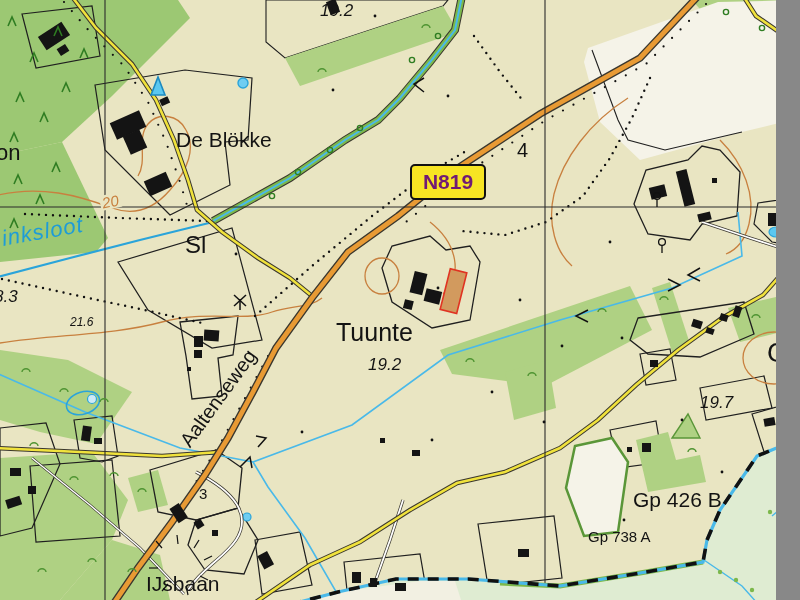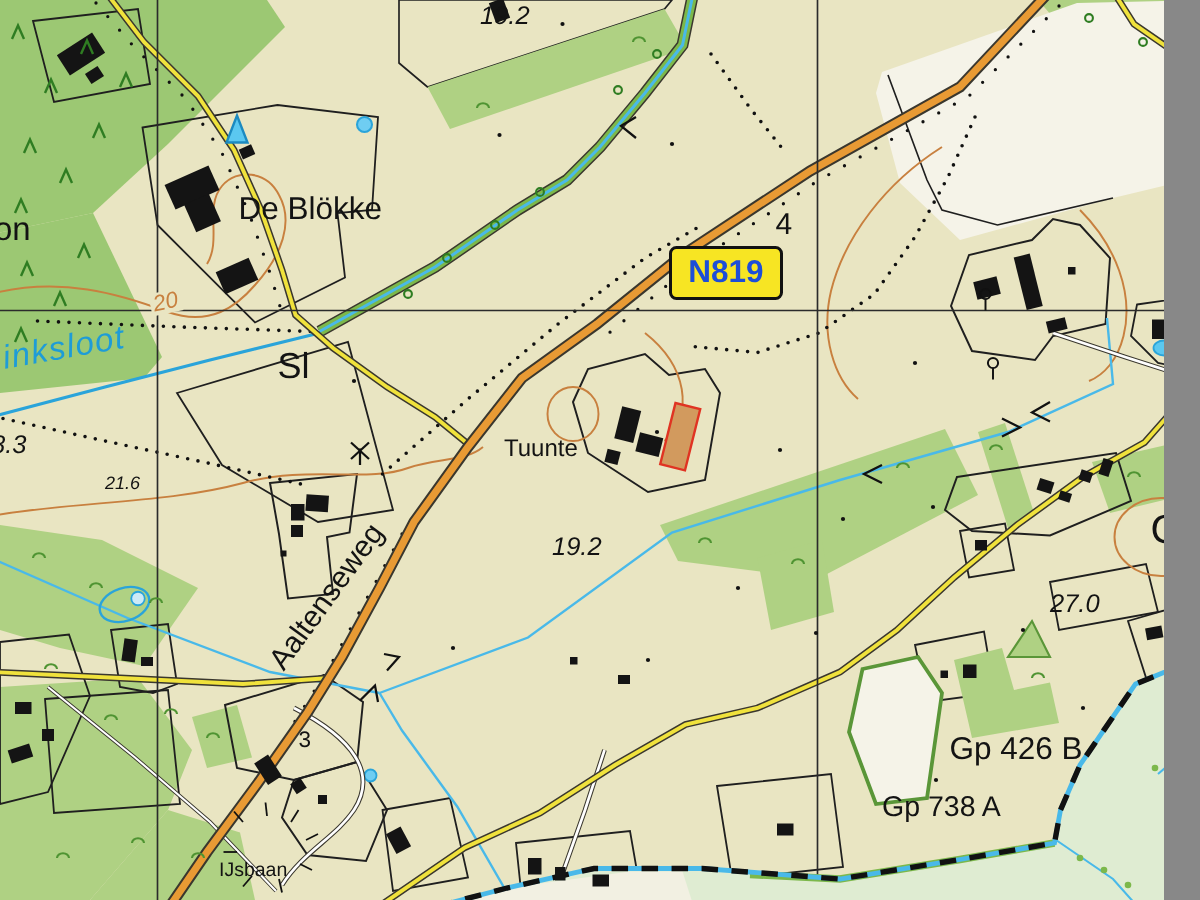--- a/index.html
+++ b/index.html
@@ -26,21 +26,21 @@
   .s-grass{stroke:var(--grass-green);fill:none}
   .s-black{stroke:#111;fill:none}
   
   .lbl{position:absolute;color:var(--label-black);white-space:nowrap;line-height:1;
        font-family:"Liberation Sans",sans-serif;}
   .it{font-style:italic}
   .water-name{color:var(--water-text);font-style:italic;letter-spacing:1px}
   .contour-lbl{color:var(--contour-orange);font-style:italic;background:var(--bg-cream);padding:0 2px}
   .sign{position:absolute;background:var(--sign-yellow);border:2.5px solid #111;
         border-radius:5px;width:72px;height:32px;display:flex;align-items:center;
-        justify-content:center;font-weight:bold;font-size:21px;color:#1d4ed8;margin-left:36px;}
+        justify-content:center;font-weight:bold;font-size:21px;color:#701a75;}
 </style>
 </head>
 <body>
 
 <div class="map-frame">
 <svg width="800" height="600" viewBox="0 0 800 600">
 
   <rect class="f-cream" x="0" y="0" width="800" height="600"></rect>
 
   <g>
@@ -343,32 +343,32 @@
           <line x1="204" y1="560" x2="212" y2="556"></line>
       <line x1="200" y1="576" x2="208" y2="580"></line>
           <line x1="186" y1="586" x2="188" y2="595"></line>
       <line x1="168" y1="584" x2="162" y2="591"></line>
           <line x1="158" y1="568" x2="149" y2="568"></line>
     </g>
   </g>
 </svg>
 
 <div class="lbl it" style="left:320px;top:2px;font-size:17px">19.2</div>
-<div class="lbl" style="left:159px;top:129px;font-size:21px">De Blökke</div>
+<div class="lbl" style="left:176px;top:129px;font-size:21px">De Blökke</div>
 <div class="sign" style="left:410px;top:164px">N819</div>
 <div class="lbl" style="left:517px;top:140px;font-size:20px">4</div>
 <div class="lbl" style="left:-4px;top:142px;font-size:22px">on</div>
 <div class="lbl water-name" style="left:2px;top:228px;font-size:22px;transform:rotate(-10deg);transform-origin:left center">inksloot</div>
 <div class="lbl" style="left:185px;top:233px;font-size:24px">Sl</div>
 <div class="lbl it" style="left:-6px;top:288px;font-size:17px">8.3</div>
 <div class="lbl contour-lbl" style="left:100px;top:194px;font-size:15px;transform:rotate(-12deg)">20</div>
 <div class="lbl it" style="left:70px;top:316px;font-size:12px">21.6</div>
-<div class="lbl" style="left:336px;top:292px;font-size:16px">Tuunte</div>
+<div class="lbl" style="left:336px;top:320px;font-size:25px">Tuunte</div>
 <div class="lbl it" style="left:368px;top:356px;font-size:17px">19.2</div>
 <div class="lbl" style="left:218px;top:398px;font-size:20px;transform:translate(-50%,-50%) rotate(-54deg)">Aaltenseweg</div>
-<div class="lbl it" style="left:700px;top:394px;font-size:17px">27.0</div>
+<div class="lbl it" style="left:700px;top:394px;font-size:17px">19.7</div>
 <div class="lbl" style="left:767px;top:340px;font-size:27px">Gp</div>
 <div class="lbl" style="left:789px;top:415px;font-size:20px">G</div>
 <div class="lbl" style="left:633px;top:489px;font-size:21px">Gp 426 B</div>
-<div class="lbl" style="left:588px;top:529px;font-size:19px">Gp 738 A</div>
-<div class="lbl" style="left:146px;top:573px;font-size:13px">IJsbaan</div>
+<div class="lbl" style="left:588px;top:529px;font-size:15px">Gp 738 A</div>
+<div class="lbl" style="left:146px;top:573px;font-size:21px">IJsbaan</div>
 <div class="lbl" style="left:199px;top:486px;font-size:15px">3</div>
 </div>
 
 </body></html>

